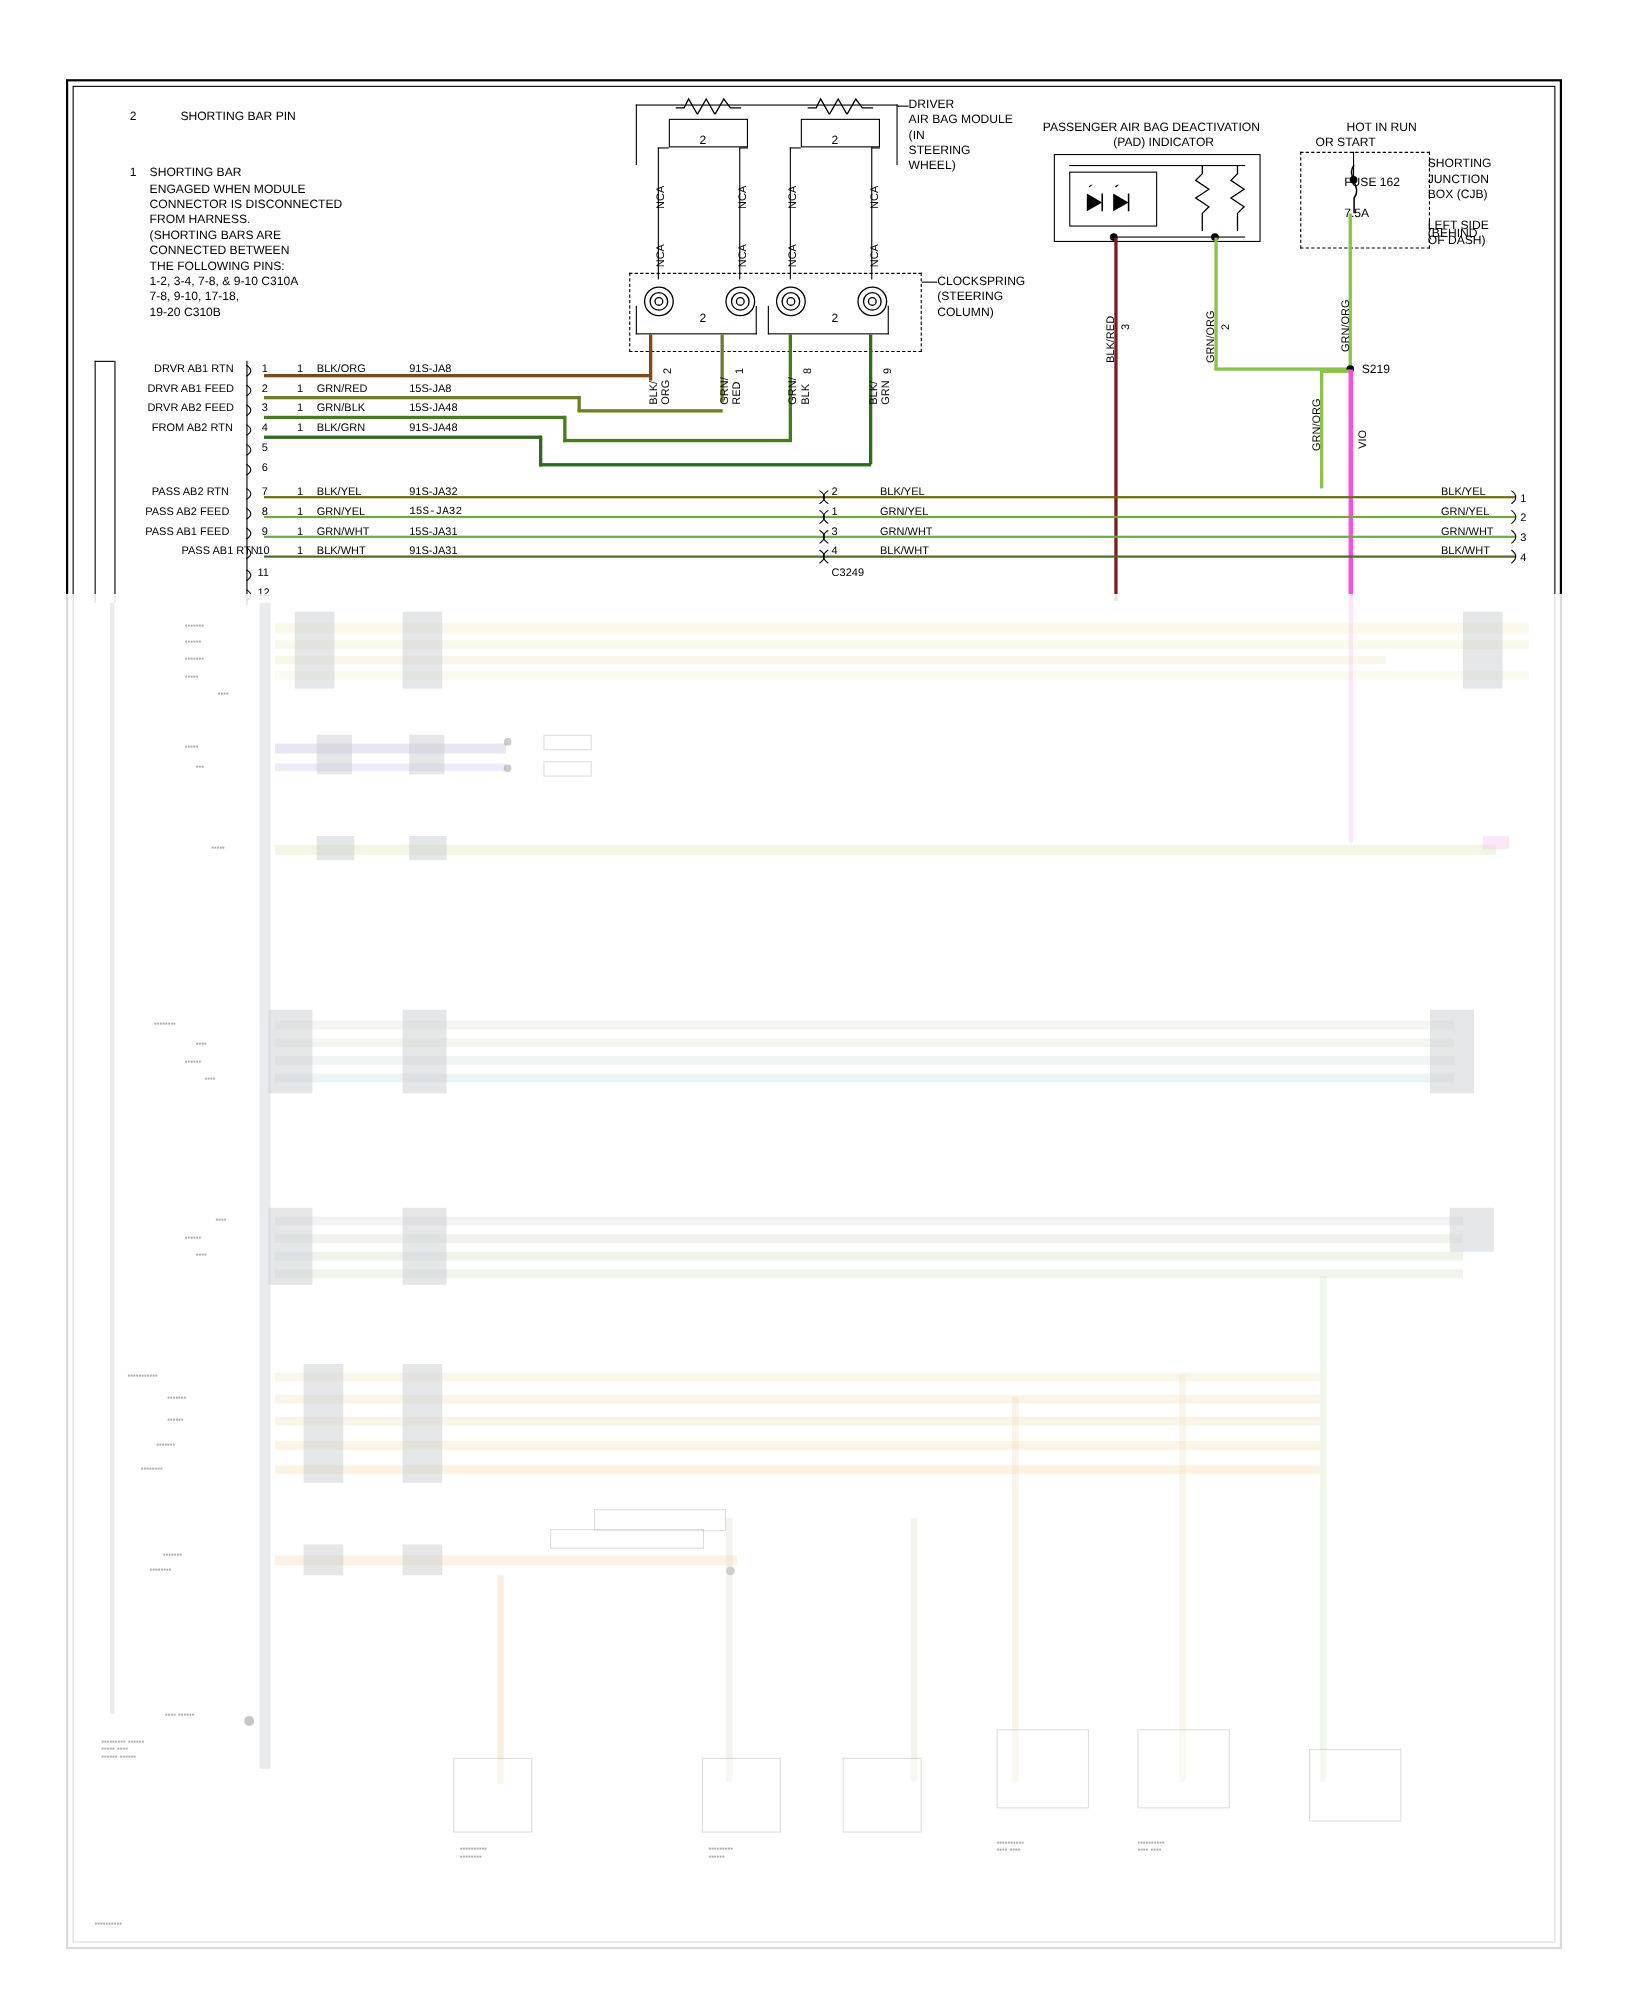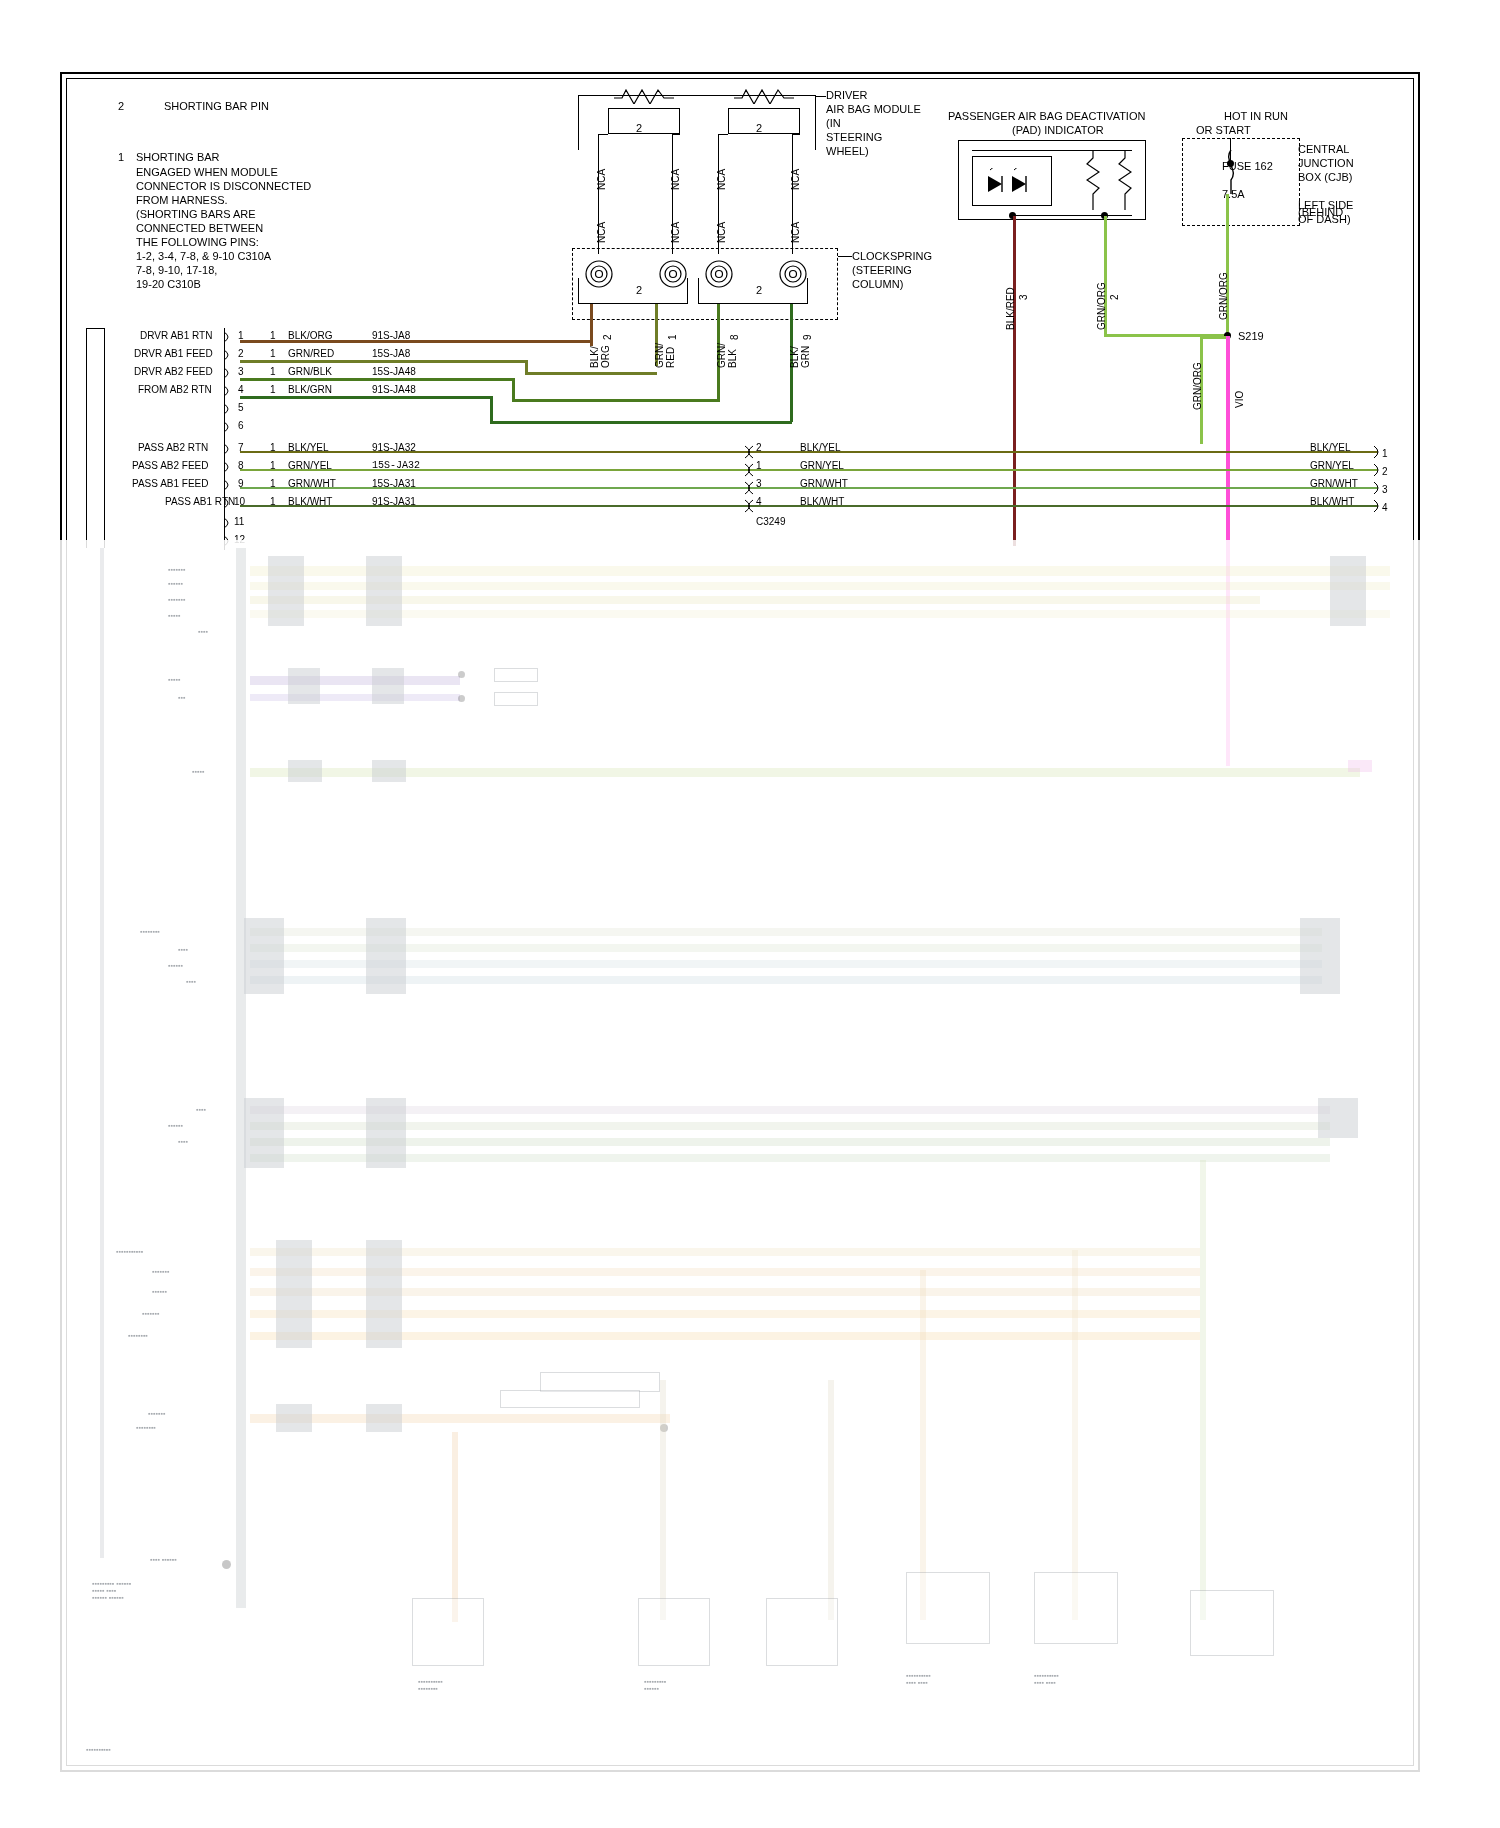--- a/index.html
+++ b/index.html
@@ -189,21 +189,21 @@
     <div class="txt" style="left:1196px;top:110px;padding-left:28px;">HOT IN RUN</div>
     <div class="txt" style="left:1196px;top:124px;">OR START</div>
     <div class="dash" style="left:1182px;top:138px;width:118px;height:88px;"></div>
     <div class="ln vl" style="left:1230px;top:138px;height:26px;"></div>
     <div class="dot" style="left:1227px;top:160px;"></div>
     <svg style="position:absolute;left:1222px;top:150px;" width="18" height="44">
       <path d="M9,0 C1,10 17,20 9,30 L9,44" fill="none" stroke="#000" stroke-width="1.4"></path>
     </svg>
     <div class="txt" style="left:1222px;top:160px;">FUSE 162</div>
     <div class="txt" style="left:1222px;top:188px;">7.5A</div>
-    <div class="txt" style="left:1298px;top:143px;">CENTRAL</div>
+    <div class="txt" style="left:1298px;top:143px;">SHORTING</div>
     <div class="txt" style="left:1298px;top:157px;">JUNCTION</div>
     <div class="txt" style="left:1298px;top:171px;">BOX (CJB)</div>
     <div class="txt" style="left:1298px;top:185px;margin-top:21px;">(BEHIND</div>
     <div class="txt" style="left:1298px;top:199px;">LEFT SIDE</div>
     <div class="txt" style="left:1298px;top:213px;">OF DASH)</div>
   </div>
 
   <div>
 
     <div class="wire" style="left:1013px;top:216px;width:3px;height:330px;background:#7a1f1f;"></div>

